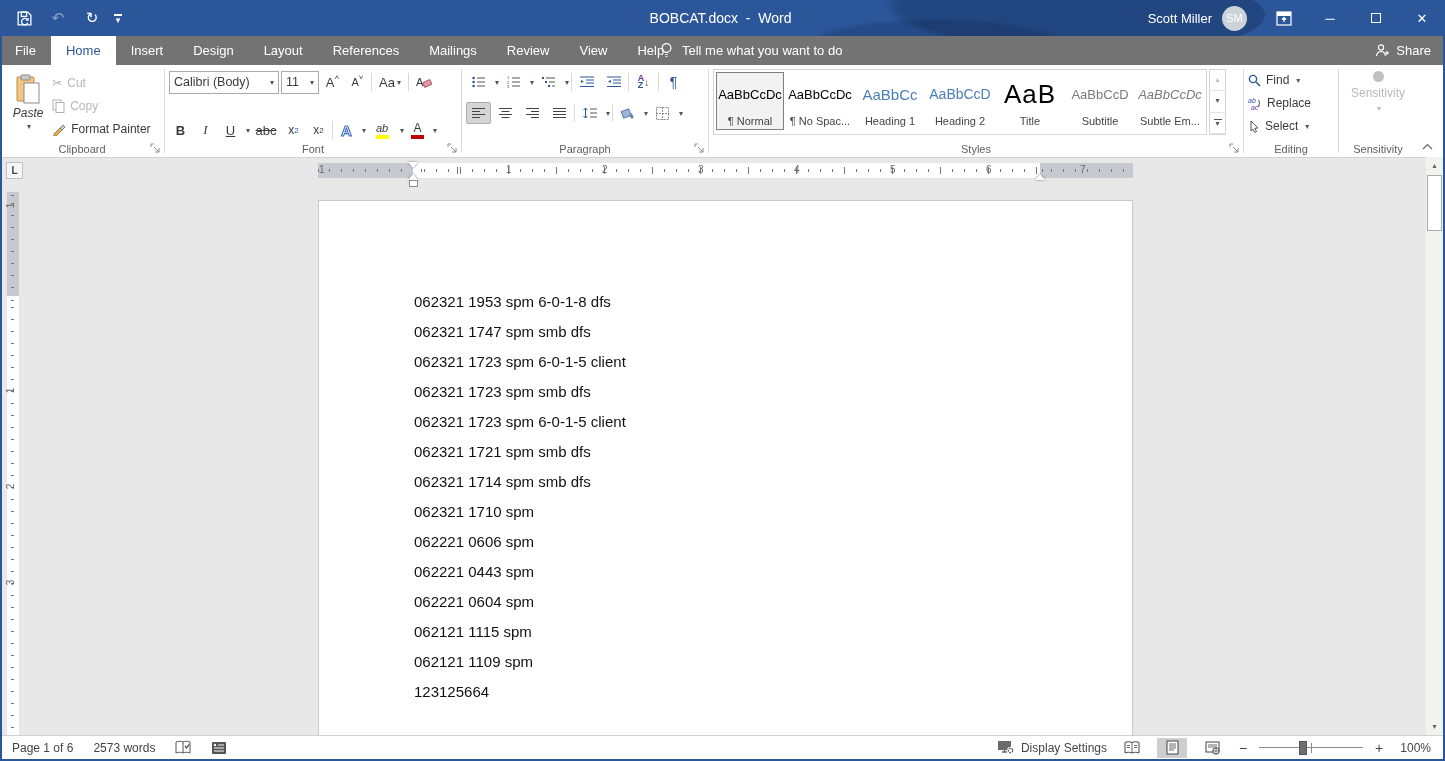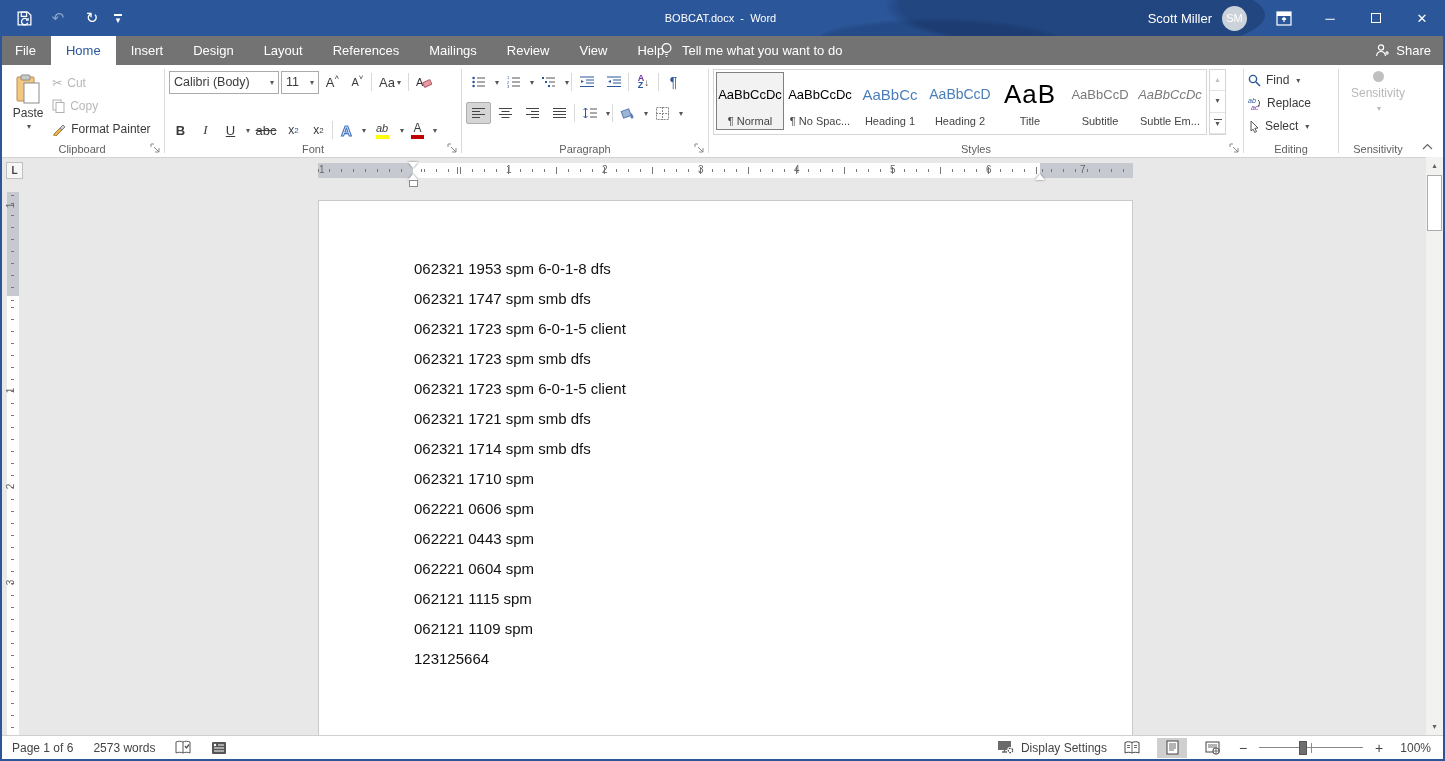--- a/index.html
+++ b/index.html
@@ -15,21 +15,21 @@
 
   
   .titlebar { position:absolute; left:0; top:0; width:100%; height:36px; background:#2b579a; color:#fff; display:flex; align-items:center; overflow:hidden; }
   .titlebar .decor1 { position:absolute; right:180px; top:-30px; width:420px; height:90px; background:radial-gradient(ellipse at 60% 40%, rgba(10,25,60,.28) 0 55%, transparent 60%); border-radius:50%; pointer-events:none; }
   .titlebar .decor2 { position:absolute; right:330px; top:10px; width:300px; height:70px; background:radial-gradient(ellipse at 40% 60%, rgba(10,25,60,.20) 0 50%, transparent 58%); border-radius:50%; pointer-events:none; }
   .qat { display:flex; align-items:center; gap:10px; margin-left:12px; z-index:2; }
   .qat .qbtn { width:24px; height:24px; display:flex; align-items:center; justify-content:center; font-size:15px; }
   .qat .grayed { opacity:.45; }
   .qat-custom { display:flex; flex-direction:column; align-items:center; line-height:5px; font-size:9px; }
   .qat-custom .bar { width:8px; border-top:2px solid #fff; margin-bottom:2px; }
-  .title-center { position:absolute; left:0; right:4px; top:0; height:36px; display:flex; align-items:center; justify-content:center; font-size:11px; z-index:1; white-space:pre; }
+  .title-center { position:absolute; left:0; right:4px; top:0; height:36px; display:flex; align-items:center; justify-content:center; font-size:14px; z-index:1; white-space:pre; }
   .tb-right { position:absolute; right:0; top:0; height:36px; display:flex; align-items:center; z-index:2; }
   .tb-user { font-size:13px; margin-right:10px; }
   .avatar { width:25px; height:25px; border-radius:50%; background:#ccd2d9; color:#fff; font-size:11px; display:flex; align-items:center; justify-content:center; margin-right:14px; }
   .tb-btn { width:46px; height:36px; display:flex; align-items:center; justify-content:center; font-size:13px; color:#fff; }
   .maxbox { width:10px; height:10px; border:1px solid #fff; display:inline-block; }
 
   
   .tabrow { position:absolute; left:0; top:36px; width:100%; height:29px; background:#737373; display:flex; align-items:stretch; color:#fff; font-size:13px; }
   .tab { padding:0 15px; display:flex; align-items:center; cursor:default; }
   .tab.active { background:#fff; color:#2b579a; }
@@ -42,21 +42,21 @@
   .rgroup-label { position:absolute; bottom:2px; left:0; right:0; text-align:center; font-size:11px; color:#5f5f5f; }
   .launcher { position:absolute; right:3px; bottom:3px; width:11px; height:11px; }
   .vsep { width:1px; background:#d9d9d9; margin:4px 0; flex:0 0 auto; }
   .rbtn { display:flex; align-items:center; justify-content:center; border:1px solid transparent; border-radius:2px; color:#3b3b3b; }
   .rbtn.sel { background:#d5d5d5; border-color:#aeaeae; }
   .caret { font-size:8px; color:#555; margin-left:2px; }
   .grayed-txt { color:#b8b8b8 !important; }
 
   
   .g-clip { width:164px; display:flex; }
-  .paste-btn { width:50px; display:flex; flex-direction:column; align-items:center; justify-content:flex-start; padding-top:4px; gap:2px; }
+  .paste-btn { width:50px; display:flex; flex-direction:column; align-items:center; justify-content:flex-start; padding-top:4px; gap:2px;font-style:italic; }
   .clip-col { display:flex; flex-direction:column; justify-content:flex-start; padding-top:4px; gap:3px; width:112px; }
   .clip-item { display:flex; align-items:center; gap:5px; height:20px; font-size:12px; }
 
   
   .g-font { width:296px; display:flex; flex-direction:column; gap:22px; }
   .font-row { display:flex; align-items:center; gap:2px; }
   .combo { border:1px solid #ababab; background:#fff; height:23px; display:flex; align-items:center; padding:0 4px; font-size:12.5px; }
   .combo .caret { margin-left:auto; }
   .fname { width:110px; }
   .fsize { width:38px; }
@@ -126,21 +126,21 @@
   
   .docarea { position:absolute; left:0; top:188px; width:100%; height:547px; background:#e8e8e8; overflow:hidden; }
   .vruler { position:absolute; left:7px; top:4px; width:12px; bottom:0; }
   .vr-gray { position:absolute; left:0; top:0; width:12px; height:104px; background:#c6cad0; }
   .vr-white { position:absolute; left:0; top:104px; width:12px; bottom:0; background:#fff; }
   .vticks { position:absolute; top:0; bottom:0; left:4px; width:3px; background:repeating-linear-gradient(to bottom, #777 0 1px, transparent 1px 12px); background-position:0 11px; }
   .vnum { position:absolute; left:1px; font-size:10px; color:#666; transform:rotate(-90deg); }
   .vr-white .vnum:nth-of-type(1){top:89px;} .vr-white .vnum:nth-of-type(2){top:185px;} .vr-white .vnum:nth-of-type(3){top:281px;}
   .vnum.marg { top:8px; }
   .page { position:absolute; left:318px; top:12px; width:815px; height:600px; background:#fff; border:1px solid #c9c9c9; }
-  .pagetext { padding:53px 0 0 95px; font-size:15px; color:#111; line-height:30px; font-family:"Liberation Sans","DejaVu Sans",sans-serif; }
+  .pagetext { padding:86px 0 0 95px; font-size:15px; color:#111; line-height:30px; font-family:"Liberation Sans","DejaVu Sans",sans-serif; }
 
   
   .vscroll { position:absolute; right:2px; top:157px; bottom:26px; width:17px; background:#f2f2f1; z-index:10; }
   .vs-arrow { position:absolute; left:1px; width:15px; height:15px; display:flex; align-items:center; justify-content:center; font-size:8px; color:#606060; background:#f2f2f1; }
   .vs-arrow.up { top:1px; } .vs-arrow.down { bottom:1px; }
   .vs-thumb { position:absolute; left:1px; top:18px; width:15px; height:56px; background:#fff; border:1px solid #ababab; }
 
   
   .statusbar { position:absolute; left:0; bottom:2px; width:100%; height:24px; background:#fff; border-top:1px solid #d0d0d0; display:flex; align-items:center; font-size:12px; color:#444; z-index:20; }
   .sb-left { display:flex; align-items:center; gap:20px; padding-left:12px; }

